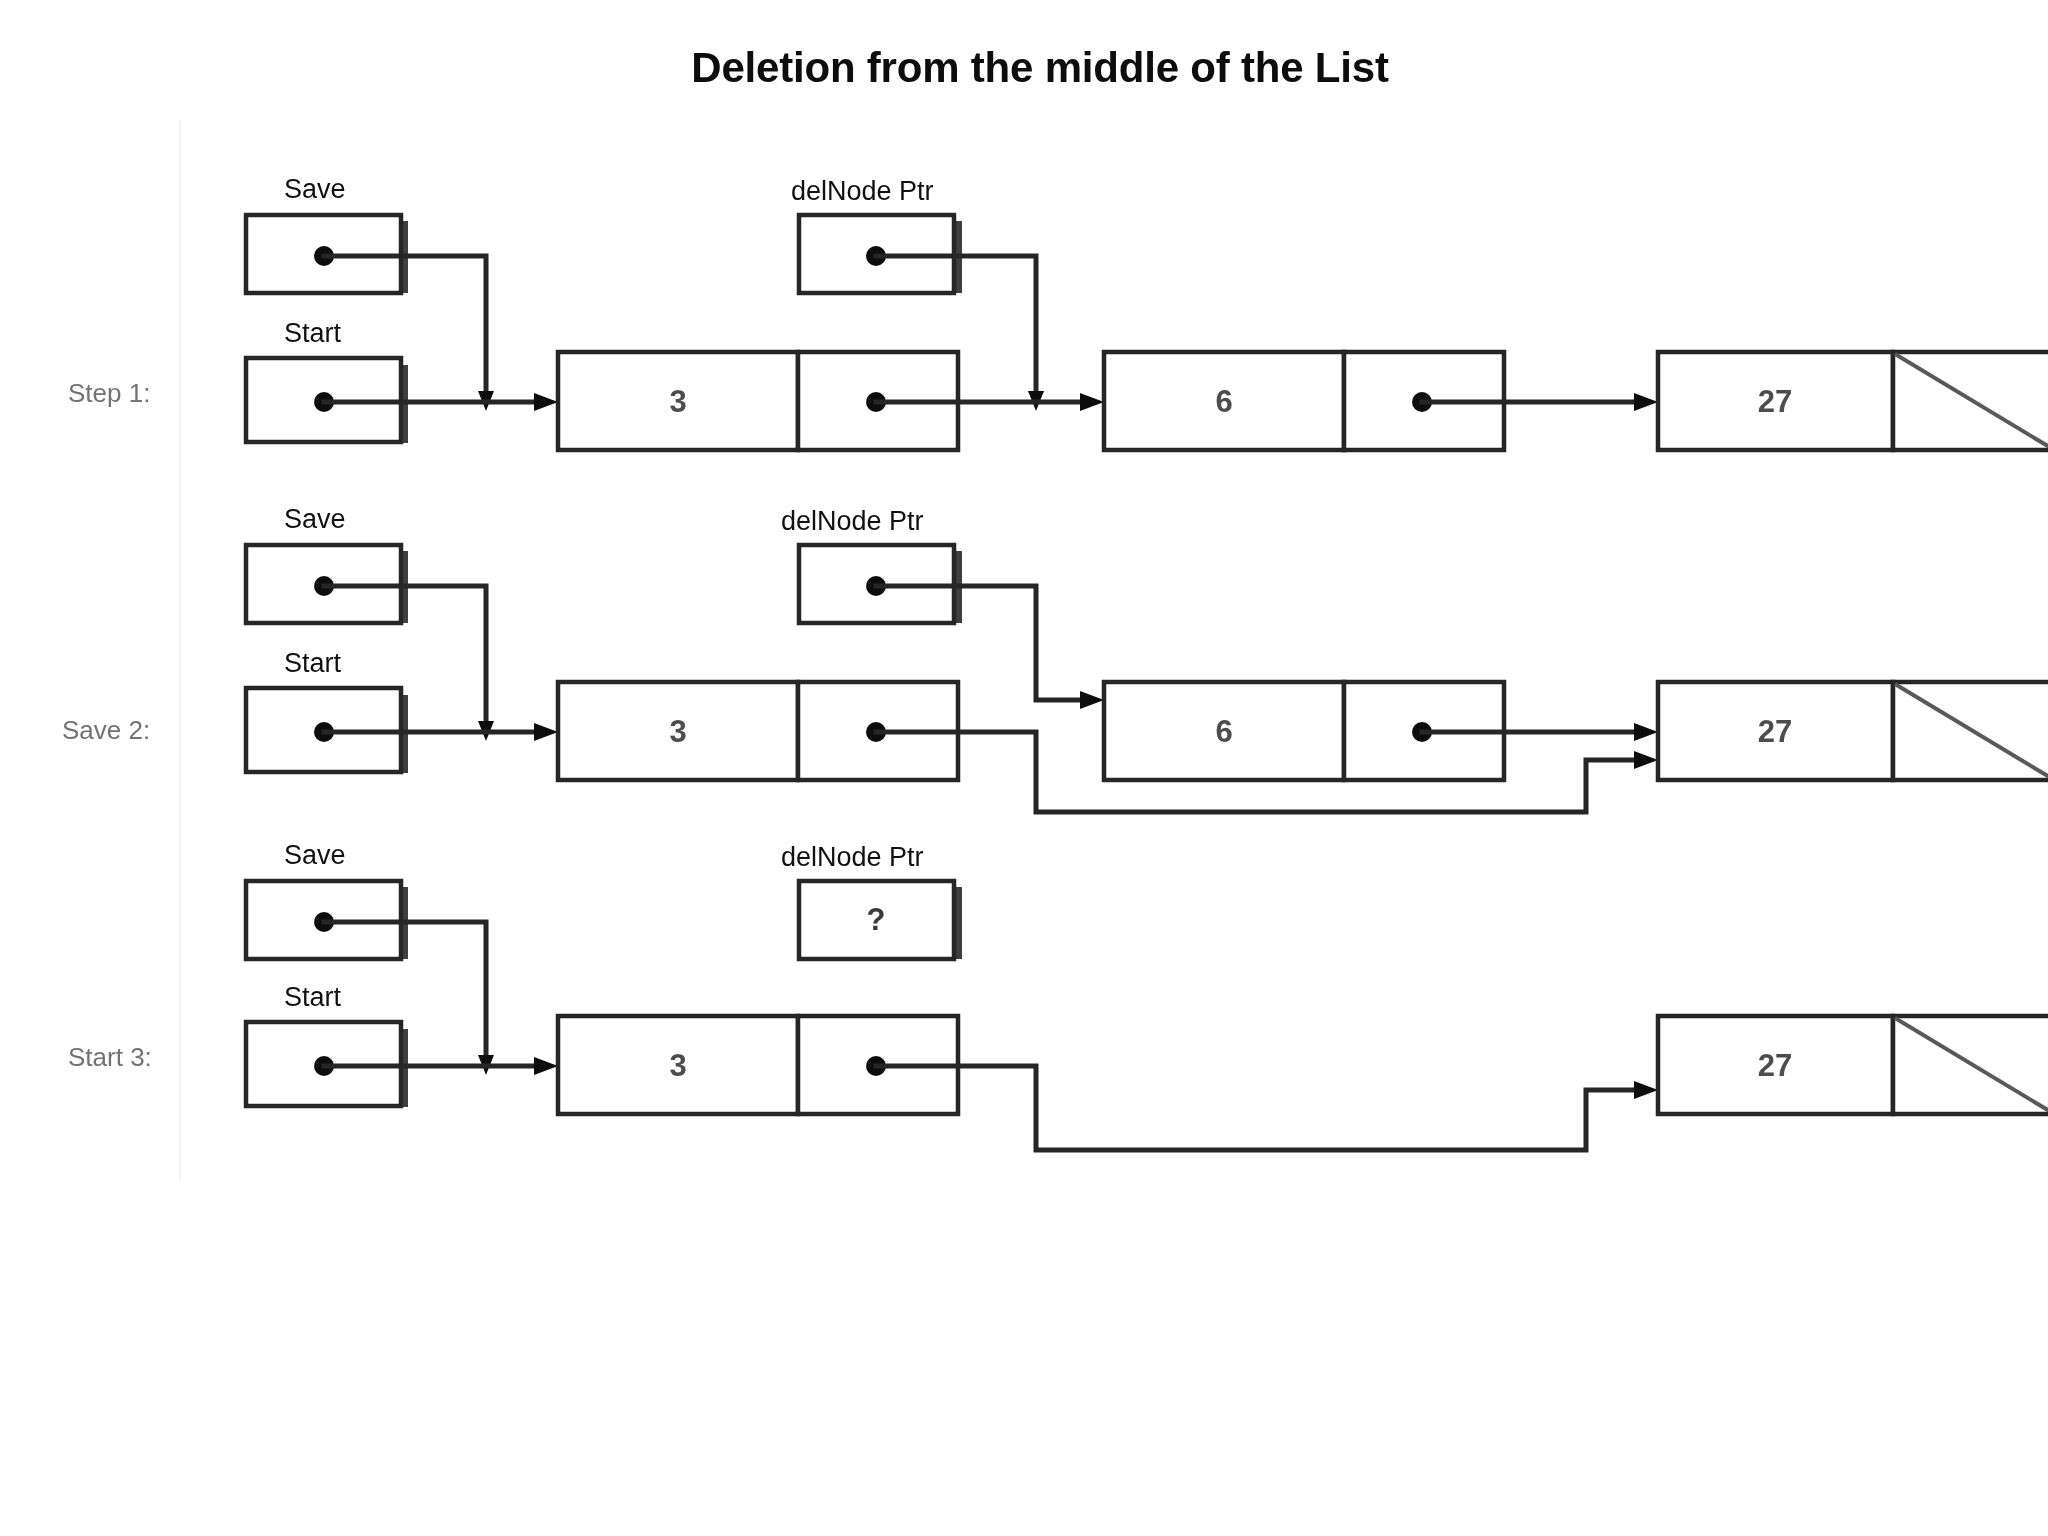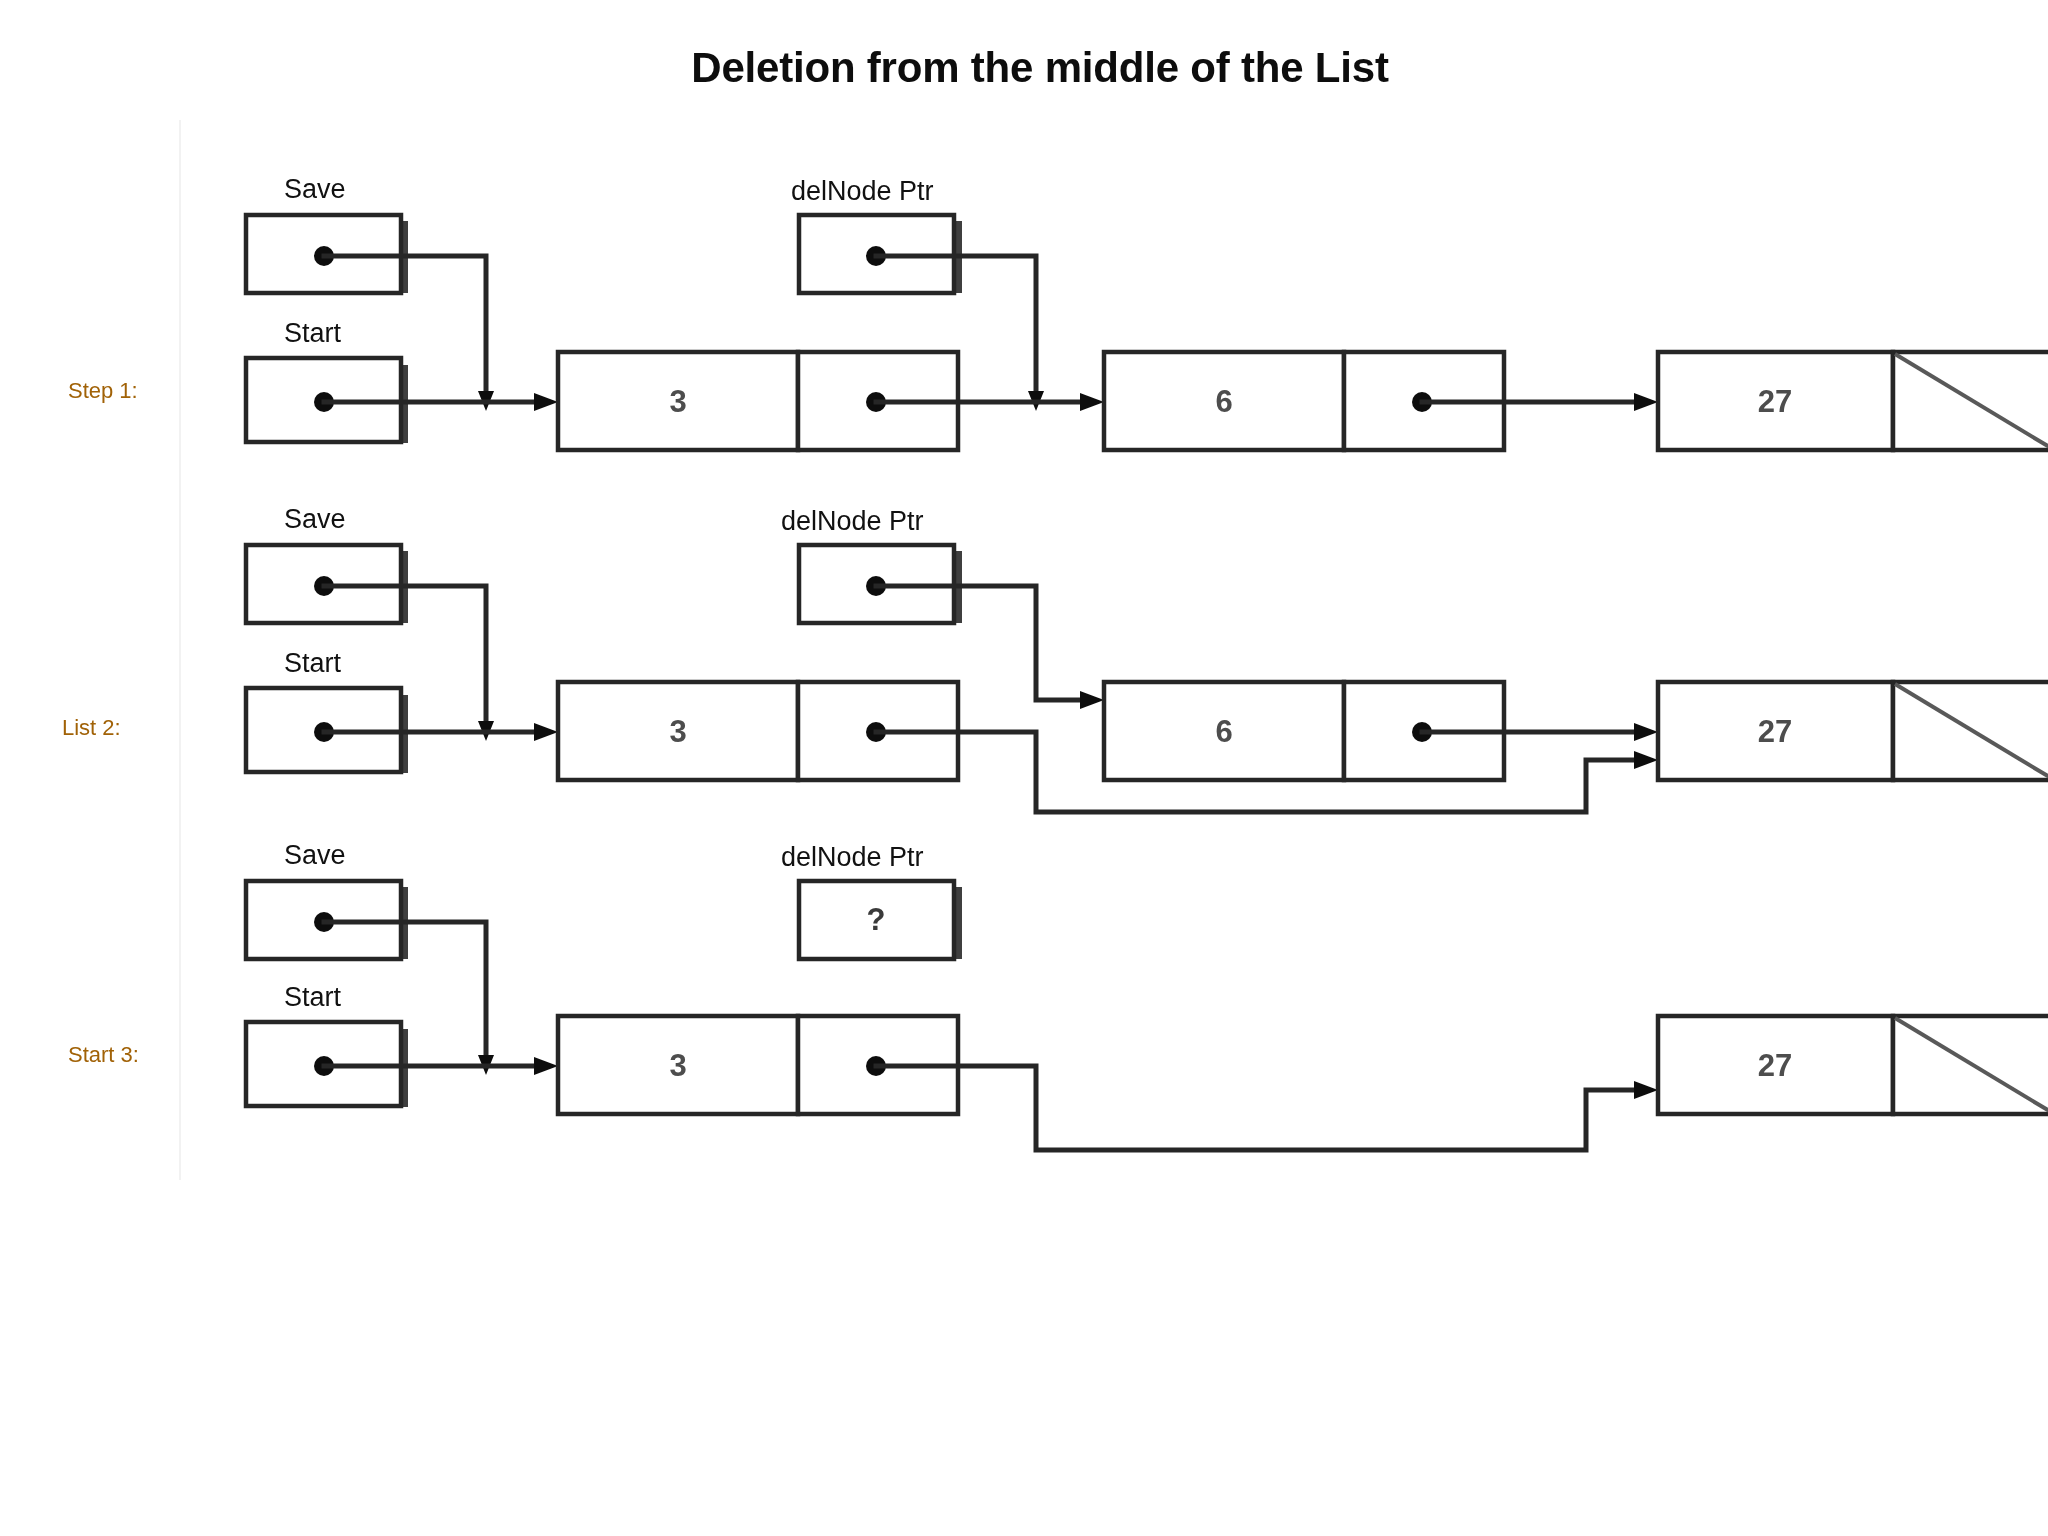--- a/index.html
+++ b/index.html
@@ -29,22 +29,22 @@
     width: 2048px;
     text-align: center;
     font-size: 42px;
     font-weight: bold;
     color: #0d0d0d;
     letter-spacing: -0.2px;
     font-family: "Liberation Sans", sans-serif;
   }
   .step-label {
     position: absolute;
-    font-size: 22px;
-    color: #a16207;
+    font-size: 26px;
+    color: #737373;
     font-family: "Liberation Sans", sans-serif;
     white-space: nowrap;
   }
   #step1-label { left: 52px; top: 378px; }
   #step2-label { left: 46px; top: 715px; }
   #step3-label { left: 52px; top: 1042px; }
   #page-number {
     position: absolute;
     right: 74px;
     bottom: 74px;
@@ -95,21 +95,21 @@
 </head>
 <body>
 
 <div id="slide">
 
   <div id="left-rule"></div>
 
   <div id="slide-title">Deletion from the middle of the List</div>
 
   <div class="step-label" id="step1-label">Step 1:</div>
-  <div class="step-label" id="step2-label">List 2:</div>
+  <div class="step-label" id="step2-label">Save 2:</div>
   <div class="step-label" id="step3-label">Start 3:</div>
 
   <div id="page-number">48</div>
 
   <svg id="diagram" viewBox="0 0 2048 1536">
 
     <g>
 
       <text class="boxlabel" x="268" y="198">Save</text>
       <rect class="shadowbar" x="383" y="221" width="9" height="72"></rect>

